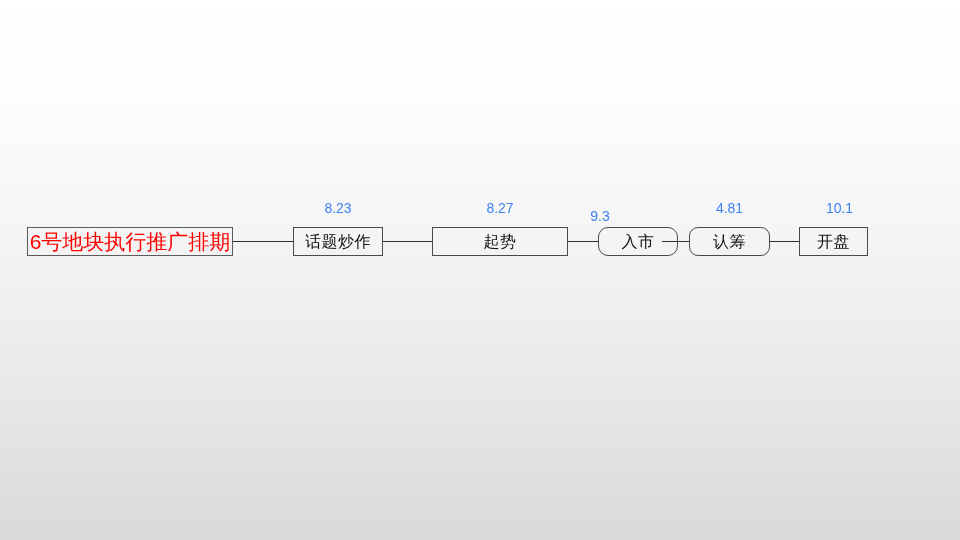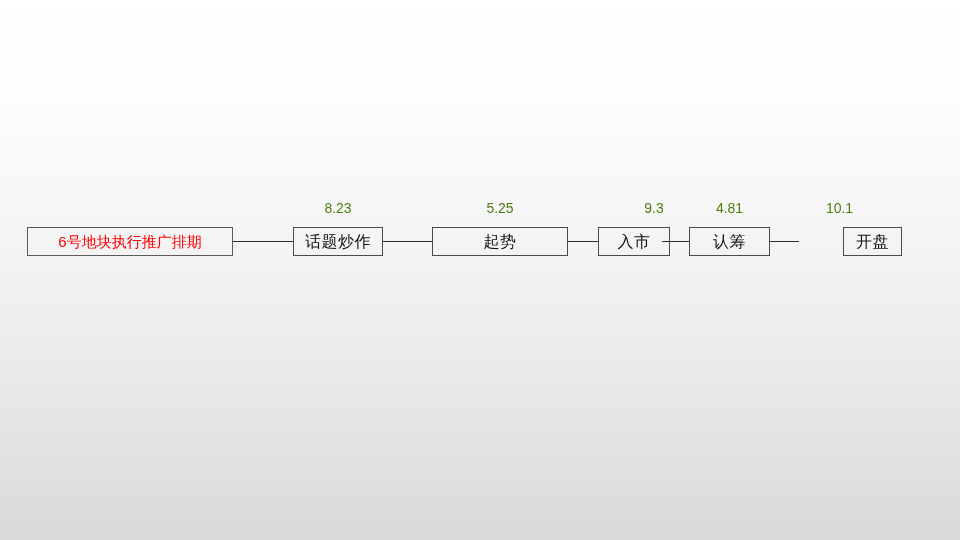--- a/index.html
+++ b/index.html
@@ -54,36 +54,36 @@
     color: #111111;
     white-space: nowrap;
     letter-spacing: 0.5px;
   }
 
   .node.title-node {
     border-color: #5a5a5a;
   }
   .node.title-node .node-label {
     color: #FF0000;
-    font-size: 15px;
+    font-size: 21px;
     letter-spacing: 0px;
   }
 
   .connector {
     position: absolute;
     top: 241px;
     height: 0;
     border-top: 1px solid #2e2e2e;
   }
 
   .date-label {
     position: absolute;
     top: 201px;
     font-size: 14px;
-    color: #4d7c0f;
+    color: #3b82f6;
     text-align: center;
     white-space: nowrap;
     line-height: 1;
   }
 </style>
 </head>
 <body>
 
 <div id="slide">
 
@@ -97,34 +97,34 @@
 
     <div class="node title-node" style="left:27px; width:206px;">
       <span class="node-label">6号地块执行推广排期</span>
     </div>
 
     <div class="date-label" style="left:293px; width:90px;">8.23</div>
     <div class="node" style="left:293px; width:90px;">
       <span class="node-label">话题炒作</span>
     </div>
 
-    <div class="date-label" style="left:432px; width:136px;">5.25</div>
+    <div class="date-label" style="left:432px; width:136px;">8.27</div>
     <div class="node" style="left:432px; width:136px;font-family:Liberation Serif, serif;">
       <span class="node-label">起势</span>
     </div>
 
-    <div class="date-label" style="left:622px; width:64px;">9.3</div>
-    <div class="node" style="left:598px; width:72px;">
+    <div class="date-label" style="left:568px; width:64px;margin-top:8px;">9.3</div>
+    <div class="node" style="left:598px; width:80px;border-radius:10px;">
       <span class="node-label">入市</span>
     </div>
 
     <div class="date-label" style="left:689px; width:81px;">4.81</div>
-    <div class="node" style="left:689px; width:81px;">
+    <div class="node" style="left:689px; width:81px;border-radius:9px;">
       <span class="node-label">认筹</span>
     </div>
 
     <div class="date-label" style="left:799px; width:81px;text-align:center;">10.1</div>
-    <div class="node" style="left:799px; width:59px;margin-left:44px;">
+    <div class="node" style="left:799px; width:69px;">
       <span class="node-label">开盘</span>
     </div>
 
   </div>
 </div>
 
 </body></html>

